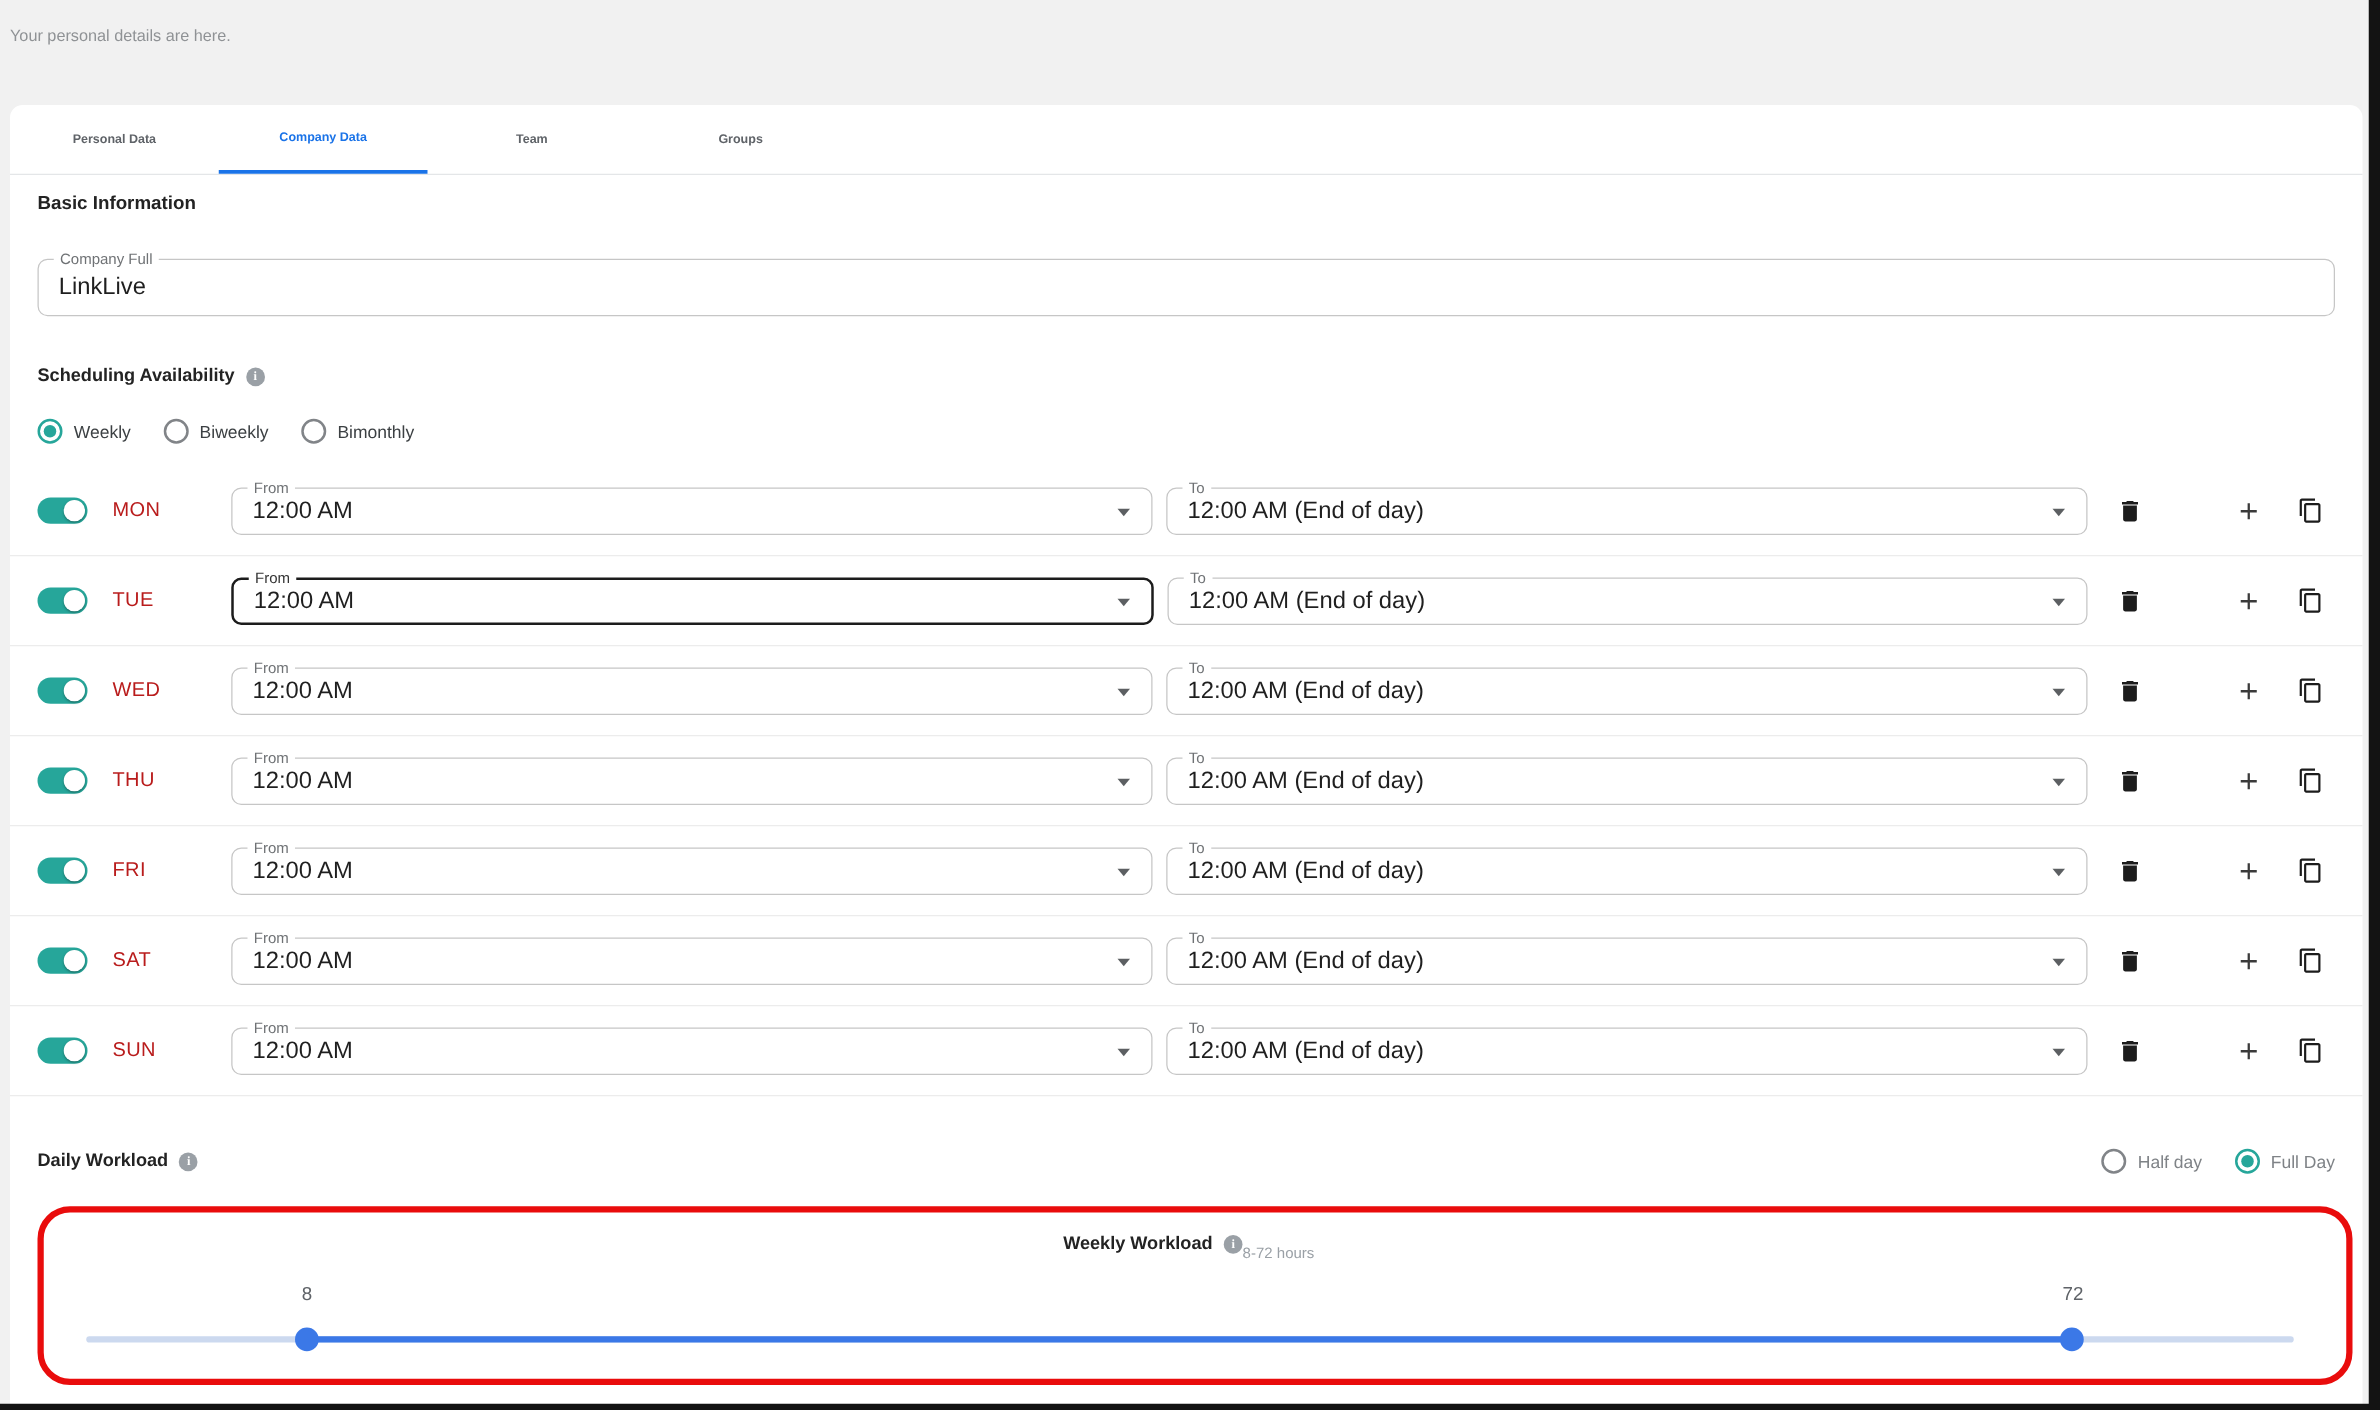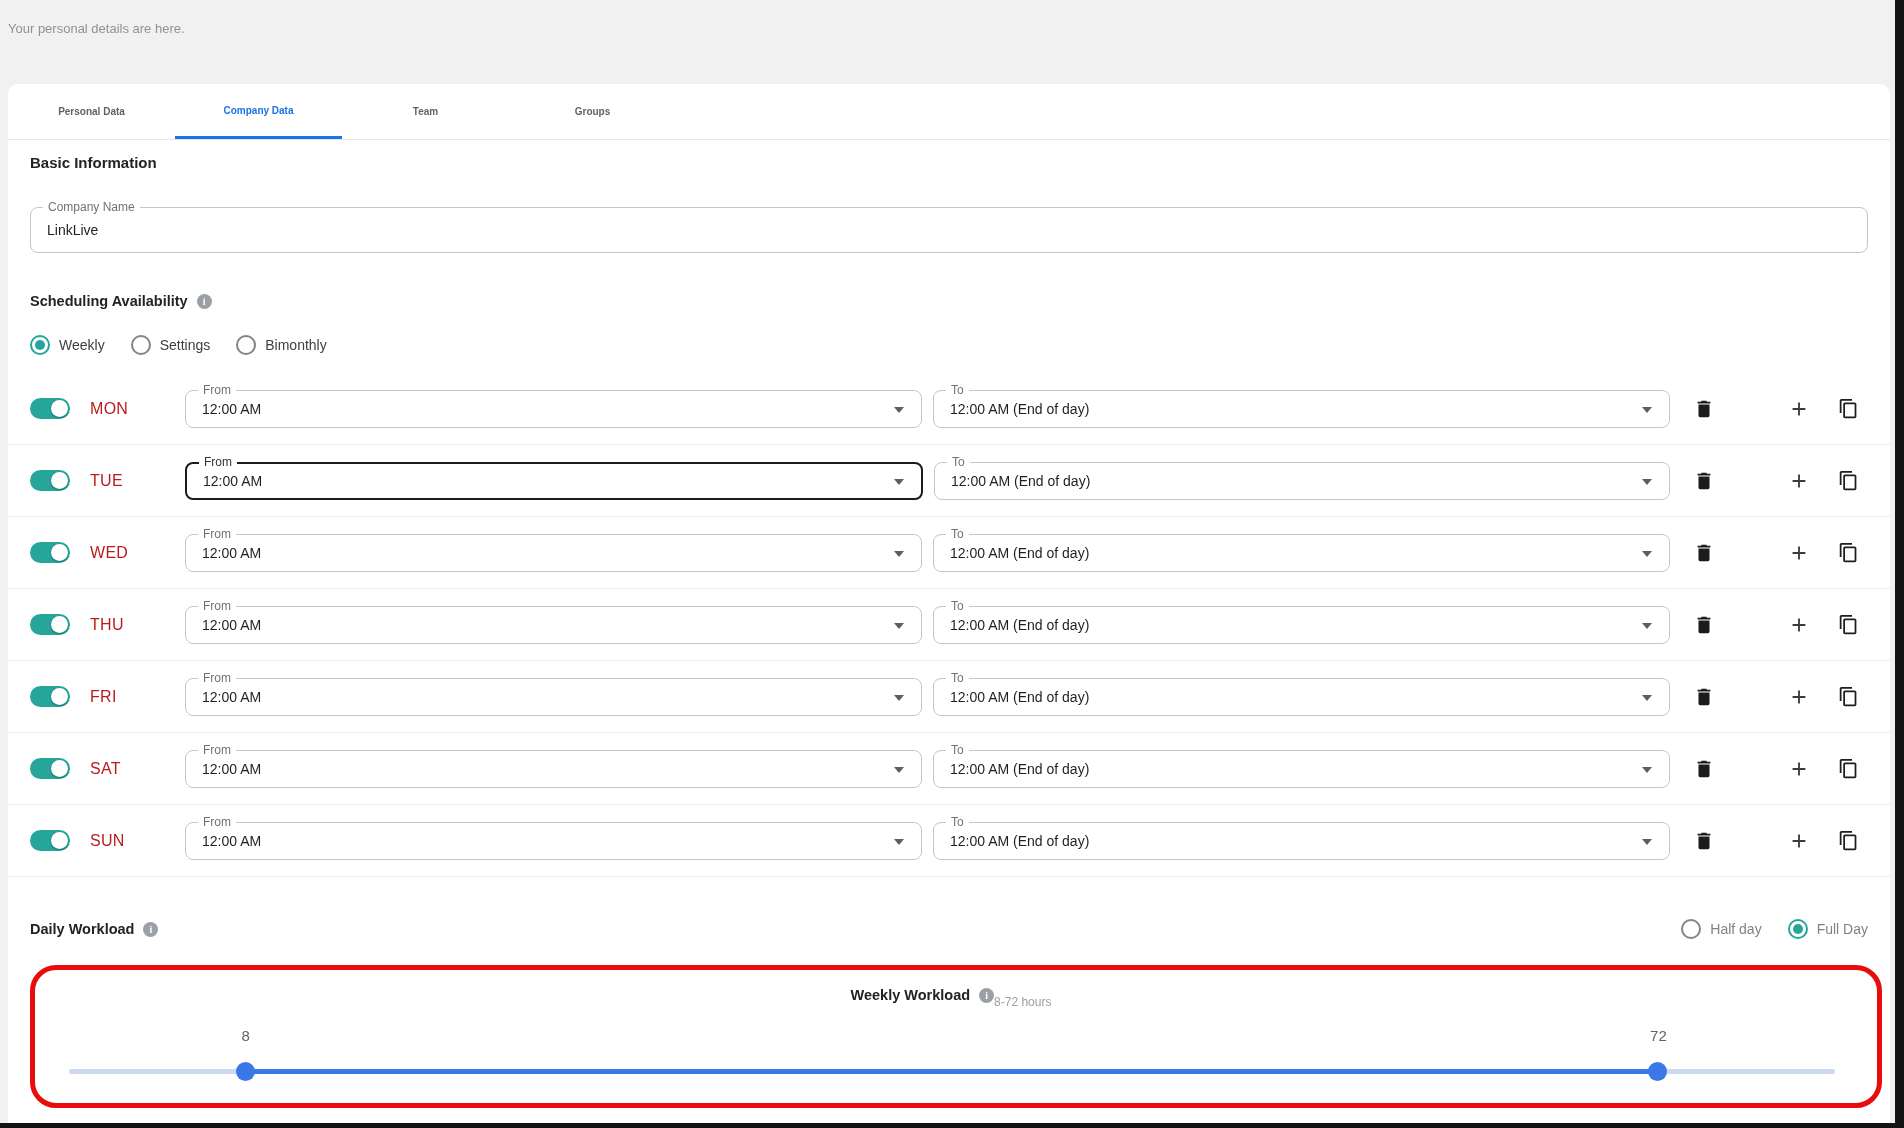--- a/index.html
+++ b/index.html
@@ -47,21 +47,21 @@
   .basic-heading { margin-top:14px; }
 
   .outlined-field {
     position:relative; border:1px solid #c6c6c6; border-radius:8px; background:#fff;
     display:flex; align-items:center;
   }
   .field-label {
     position:absolute; top:-8px; left:12px; background:#fff; padding:0 5px;
     font-size:12px; color:#6f7275; line-height:14px; white-space:nowrap;
   }
-  .field-value { font-size:14px; color:#1f1f1f; padding-left:16px; white-space:nowrap; }
+  .field-value { font-size:19px; color:#1f1f1f; padding-left:16px; white-space:nowrap; }
   .company-field { margin-top:36px; height:46px; width:100%; }
 
   .sched-heading { margin-top:40px; font-size:14.5px; }
 
   .radio-row { display:flex; align-items:flex-start; gap:26px; }
   .freq-radios { margin-top:26px; }
   .radio-opt { display:flex; align-items:center; gap:9px; cursor:pointer; }
   .radio-circ {
     width:20px; height:20px; border-radius:50%; border:2px solid #818488; background:#fff;
     display:flex; align-items:center; justify-content:center; flex:0 0 auto;
@@ -147,41 +147,41 @@
       <div class="tab">Personal Data</div>
       <div class="tab active">Company Data</div>
       <div class="tab">Team</div>
       <div class="tab">Groups</div>
     </div>
 
   <div class="content">
     <div class="section-heading basic-heading">Basic Information</div>
 
     <div class="outlined-field company-field">
-      <span class="field-label">Company Name</span>
+      <span class="field-label">Company Full</span>
       <span class="field-value">LinkLive</span>
     </div>
 
     <div class="section-heading sched-heading">
       <span>Scheduling Availability</span>
       <span class="info-icon">i</span>
     </div>
 
     <div class="radio-row freq-radios" id="freq-radios">
         <div class="radio-opt selected">
           <span class="radio-circ">
             <span class="radio-dot"></span>
           </span>
           <span class="radio-label">Weekly</span>
         </div>
         <div class="radio-opt">
           <span class="radio-circ">
             <span class="radio-dot"></span>
           </span>
-          <span class="radio-label">Settings</span>
+          <span class="radio-label">Biweekly</span>
         </div>
         <div class="radio-opt">
           <span class="radio-circ">
             <span class="radio-dot"></span>
           </span>
           <span class="radio-label">Bimonthly</span>
         </div>
       </div>
 
     <div class="day-rows" id="day-rows">

